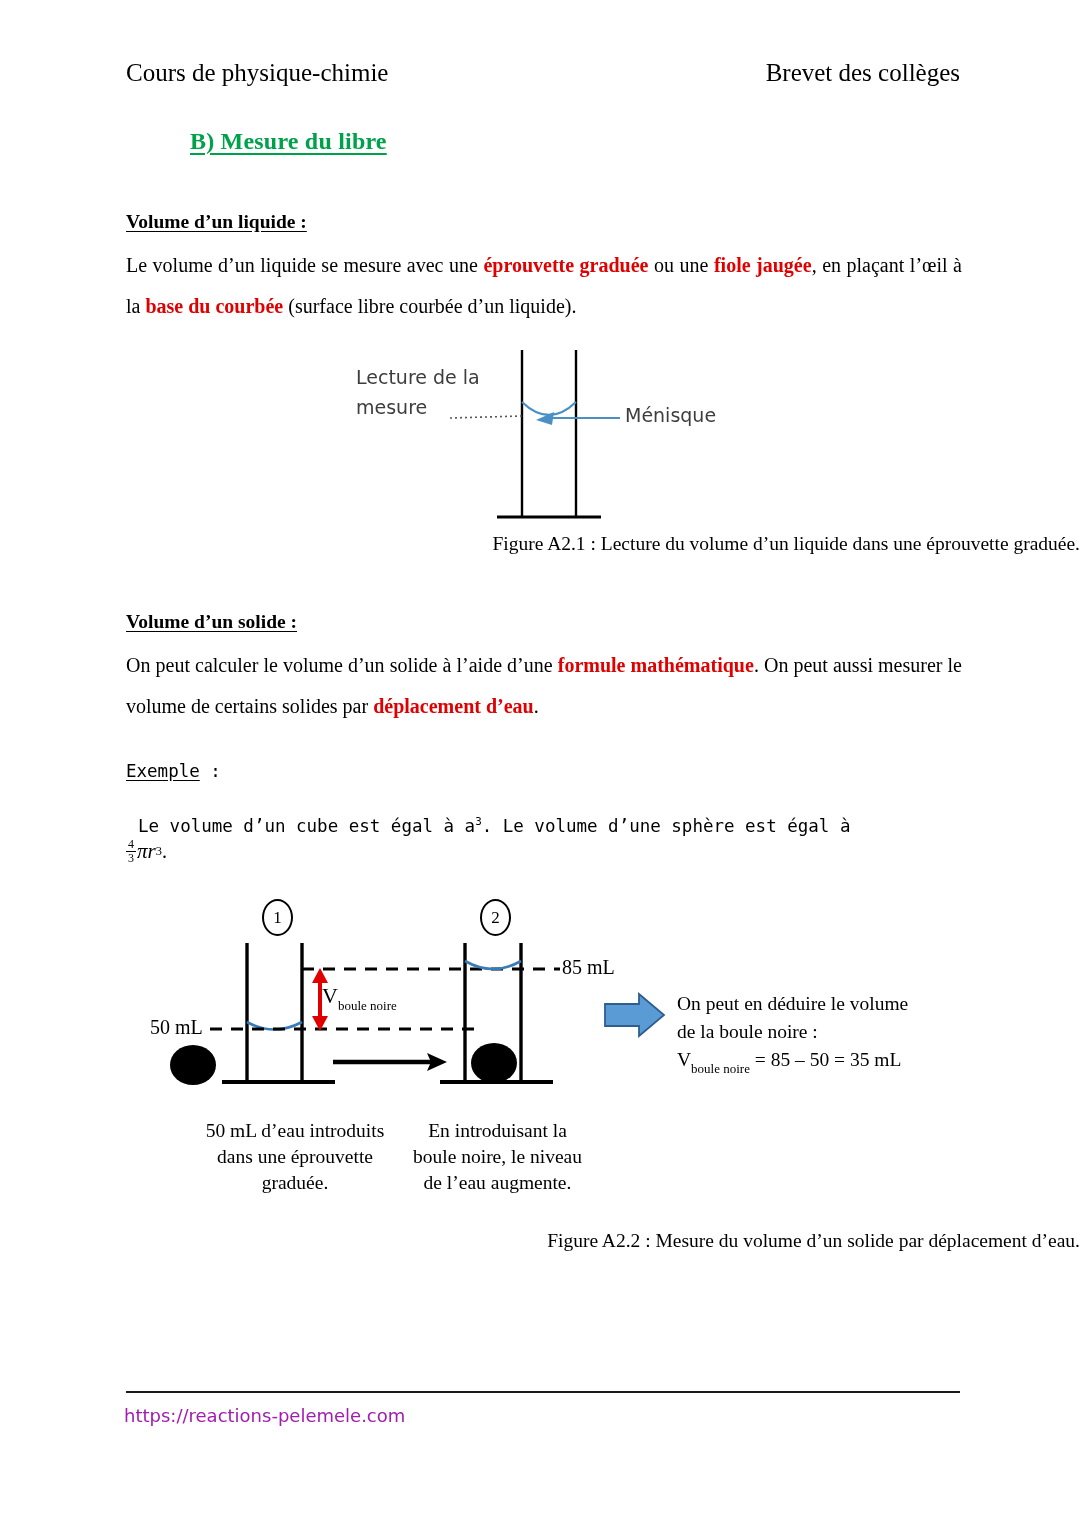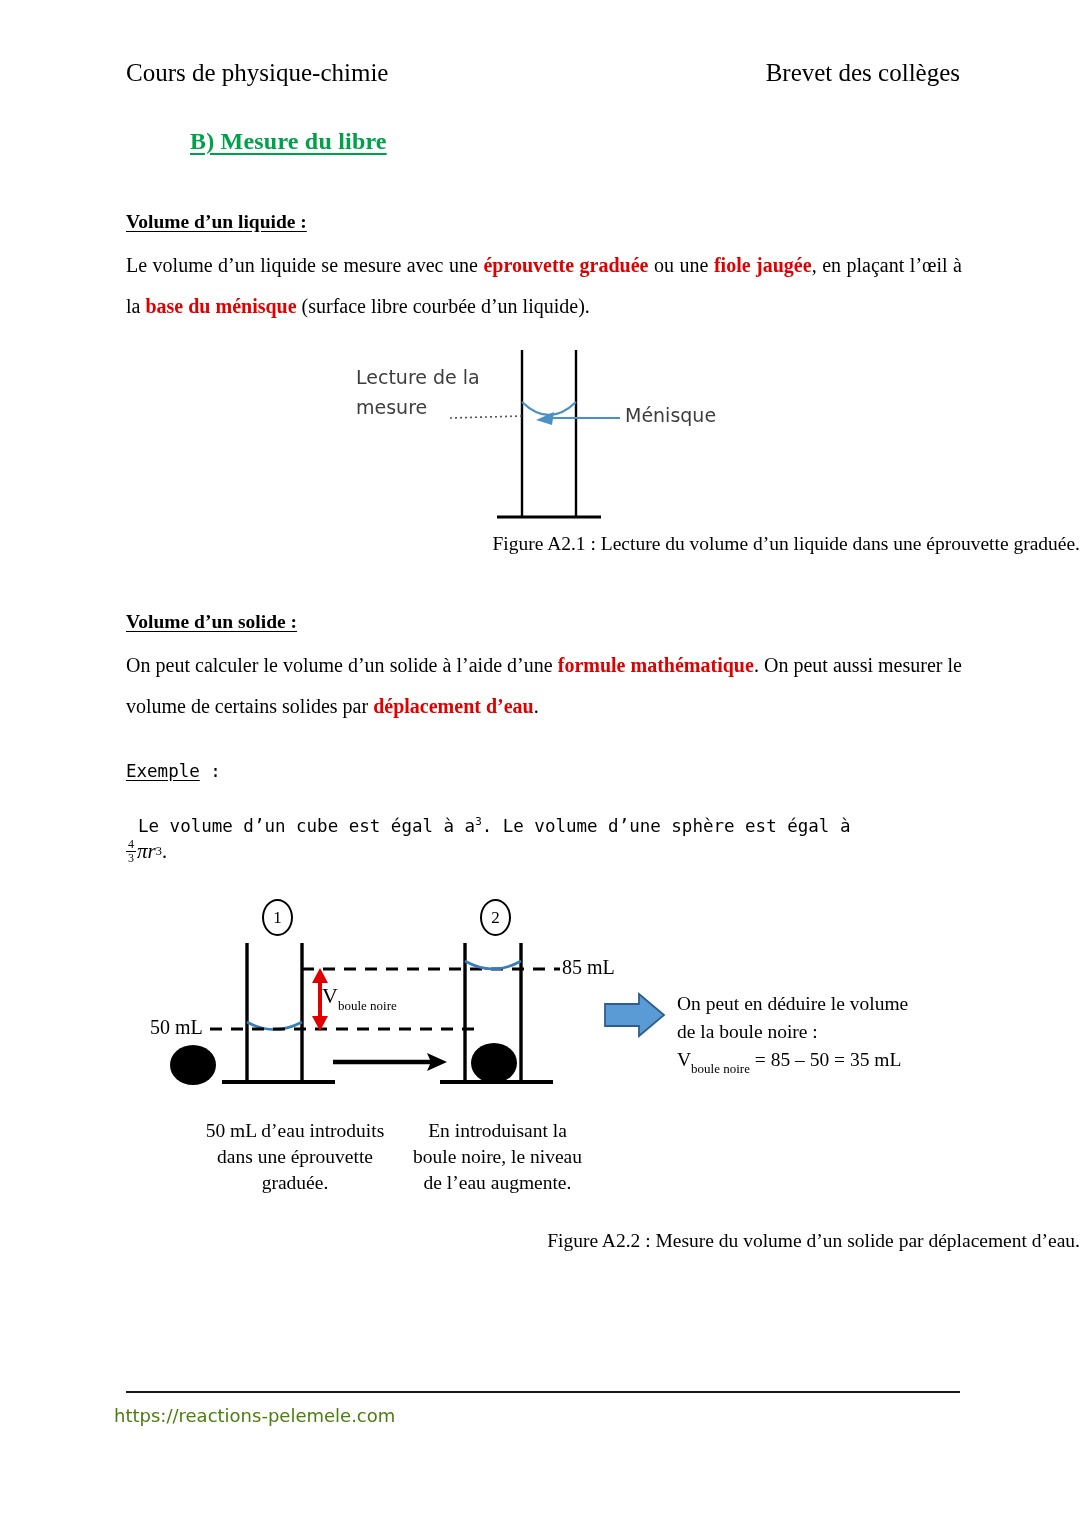--- a/index.html
+++ b/index.html
@@ -225,42 +225,42 @@
   #footer-rule {
     position: absolute;
     left: 126px;
     top: 1391px;
     width: 834px;
     height: 0;
     border-top: 2px solid #1a1a1a;
   }
   #footer-url {
     position: absolute;
-    left: 114px;
+    left: 124px;
     top: 1405px;
     font-family: "DejaVu Sans", sans-serif;
     font-size: 18px;
-    color: #4d7c0f;
+    color: #a21caf;
   }
 </style>
 </head>
 <body>
 
 <div class="page">
 
   <div class="runhead">
     <span>Cours de physique-chimie</span>
     <span>Brevet des collèges</span>
   </div>
 
   <div class="section-heading">B) Mesure du libre</div>
 
   <div class="subhead" id="subhead-liquide">Volume d’un liquide :</div>
 
-  <div class="para" id="para-liquide"><span>Le volume d’un liquide se mesure avec une </span><span class="hl">éprouvette graduée</span><span> ou une </span><span class="hl">fiole jaugée</span><span>, en plaçant l’œil à la </span><span class="hl">base du ménisque</span><span> (surface libre courbée d’un liquide).</span></div>
+  <div class="para" id="para-liquide"><span>Le volume d’un liquide se mesure avec une </span><span class="hl">éprouvette graduée</span><span> ou une </span><span class="hl">fiole jaugée</span><span>, en plaçant l’œil à la </span><span class="hl">base du courbée</span><span> (surface libre courbée d’un liquide).</span></div>
 
   <div id="figure1">
     <svg id="fig1-svg" width="440" height="185" viewBox="0 0 440 185">
 
       <line x1="192" y1="8" x2="192" y2="174" stroke="#000" stroke-width="2.4"></line>
       <line x1="246" y1="8" x2="246" y2="174" stroke="#000" stroke-width="2.4"></line>
 
       <line x1="167" y1="175" x2="271" y2="175" stroke="#000" stroke-width="2.8"></line>
 
       <path d="M 192 60 Q 219 86 246 60" fill="none" stroke="#4A90C4" stroke-width="2.2"></path>

